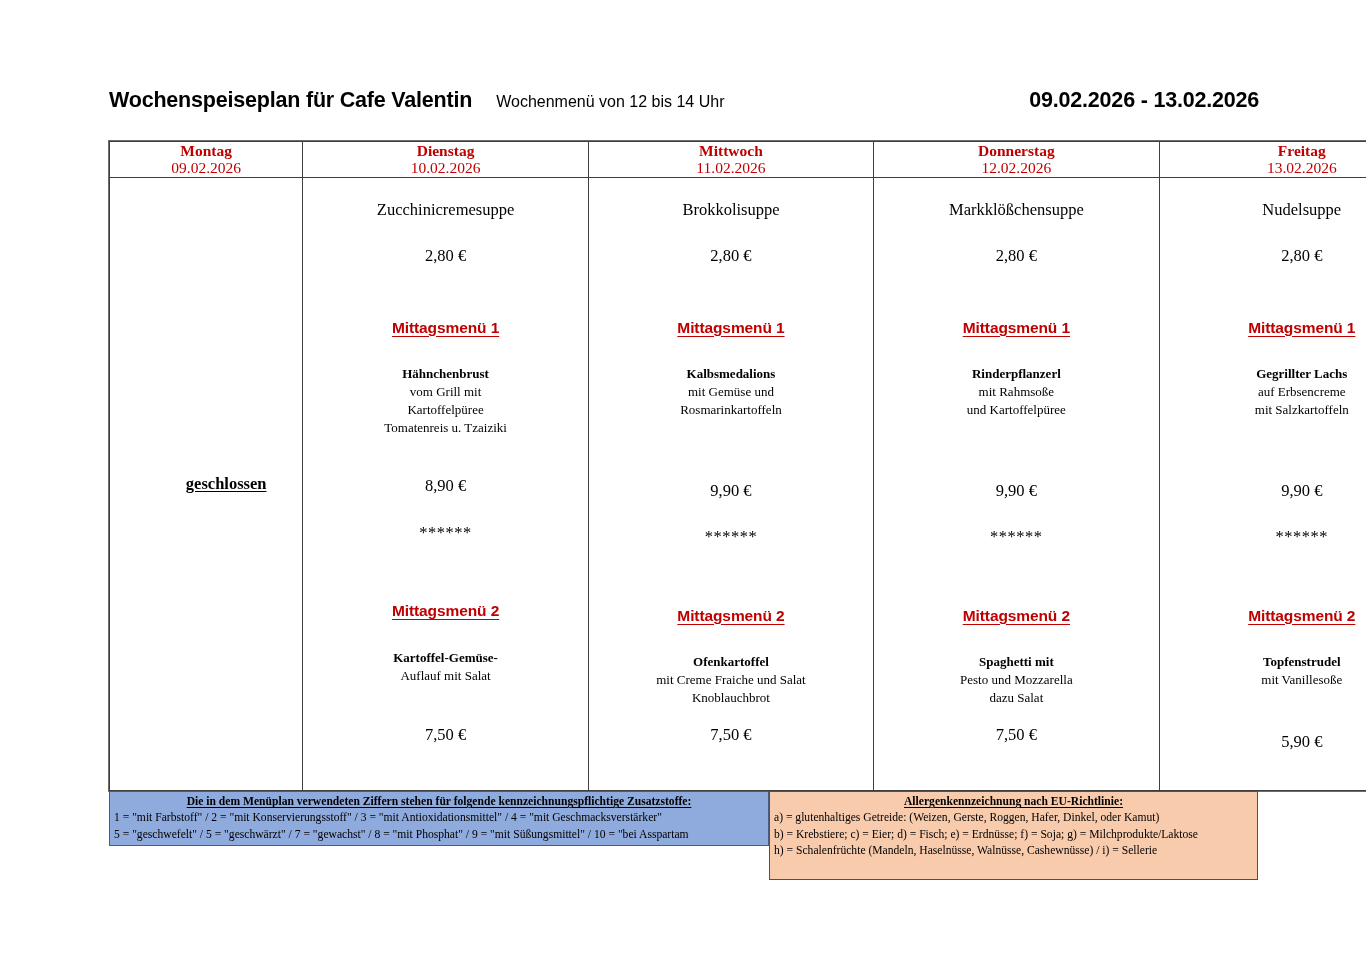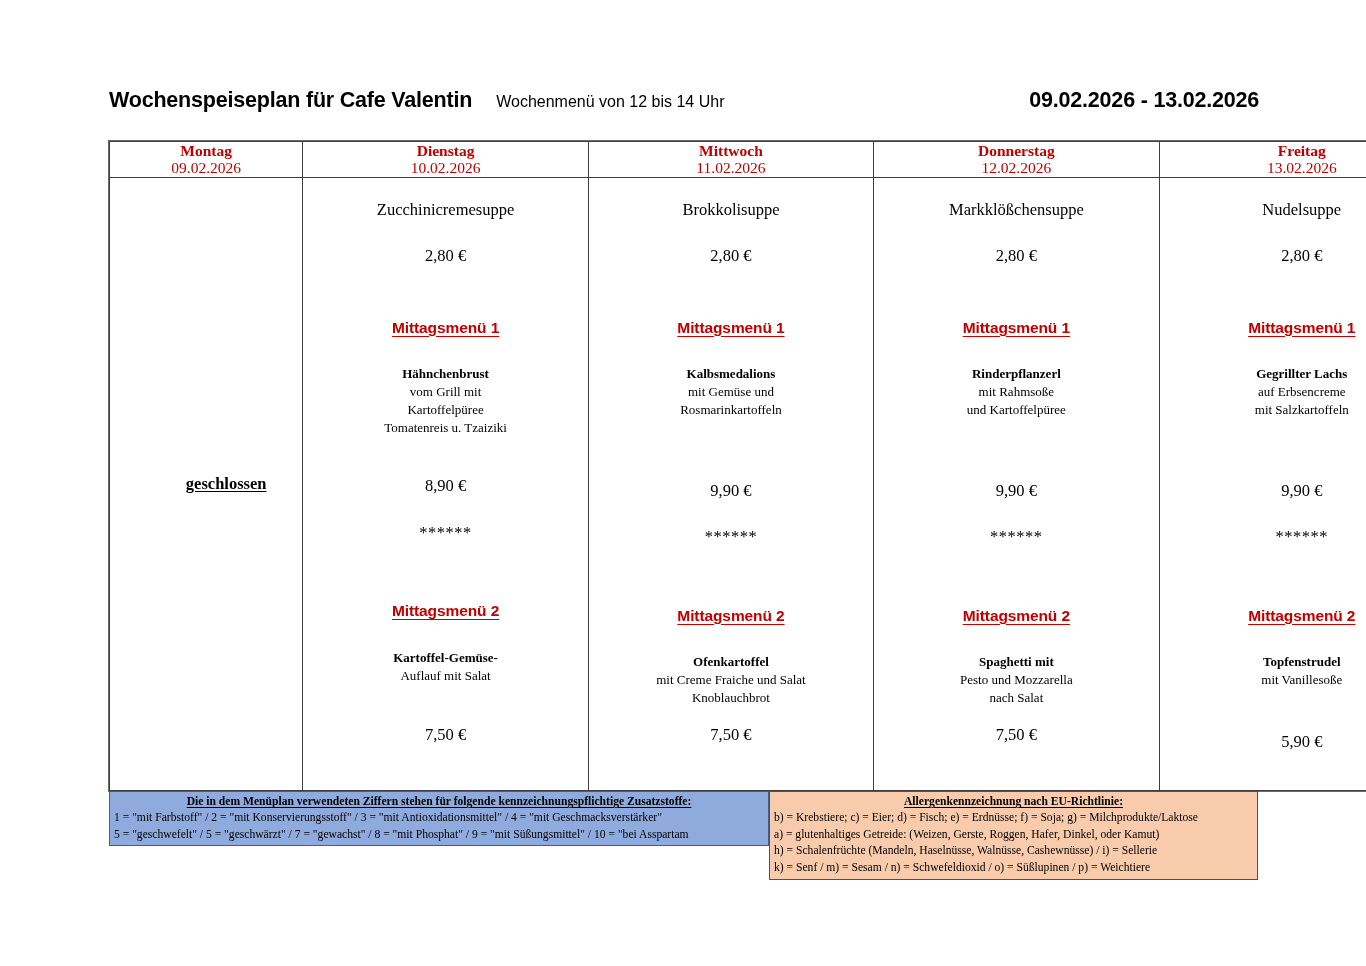--- a/index.html
+++ b/index.html
@@ -324,21 +324,21 @@
             <div class="gap-md" style="height:64px"></div>
             <div class="price">9,90 €</div>
             <div class="gap-sm"></div>
             <div class="stars">******</div>
             <div class="gap-xl"></div>
             <div class="menu-label">Mittagsmenü 2</div>
             <div class="gap-sm"></div>
             <div class="dish">
               <span class="dish-main">Spaghetti mit</span>
               <span class="dish-line">Pesto und Mozzarella</span>
-              <span class="dish-line">nach Salat</span>
+              <span class="dish-line">dazu Salat</span>
             </div>
             <div class="gap-sm" style="height:20px"></div>
             <div class="price">7,50 €</div>
           </div>
         </td>
 
         <td class="day-body">
           <div class="cell-inner">
             <div class="soup-name">Nudelsuppe</div>
             <div class="gap-sm"></div>
@@ -372,19 +372,18 @@
   </table>
 
   <div class="note-box note-blue">
     <span class="note-title">Die in dem Menüplan verwendeten Ziffern stehen für folgende kennzeichnungspflichtige Zusatzstoffe:</span>
     <span class="note-line">1 = "mit Farbstoff" / 2 = "mit Konservierungsstoff" / 3 = "mit Antioxidationsmittel" / 4 = "mit Geschmacksverstärker"</span>
     <span class="note-line">5 = "geschwefelt" / 5 = "geschwärzt" / 7 = "gewachst" / 8 = "mit Phosphat" / 9 = "mit Süßungsmittel" / 10 = "bei Asspartam</span>
   </div>
 
   <div class="note-box note-orange">
     <span class="note-title">Allergenkennzeichnung nach EU-Richtlinie:</span>
+    <span class="note-line">a) = glutenhaltiges Getreide:  (Weizen, Gerste, Roggen, Hafer, Dinkel, oder Kamut)</span>
     <span class="note-line">b) = Krebstiere; c) = Eier;  d) = Fisch;  e) = Erdnüsse;  f) = Soja;  g) = Milchprodukte/Laktose</span>
-    <span class="note-line">a) = glutenhaltiges Getreide:  (Weizen, Gerste, Roggen, Hafer, Dinkel, oder Kamut)</span>
     <span class="note-line">h) = Schalenfrüchte (Mandeln, Haselnüsse, Walnüsse, Cashewnüsse) / i) = Sellerie</span>
-    <span class="note-line">k) = Senf /  m) = Sesam /  n) = Schwefeldioxid /  o) = Süßlupinen /  p) = Weichtiere</span>
   </div>
 
 </div>
 
 </body></html>

